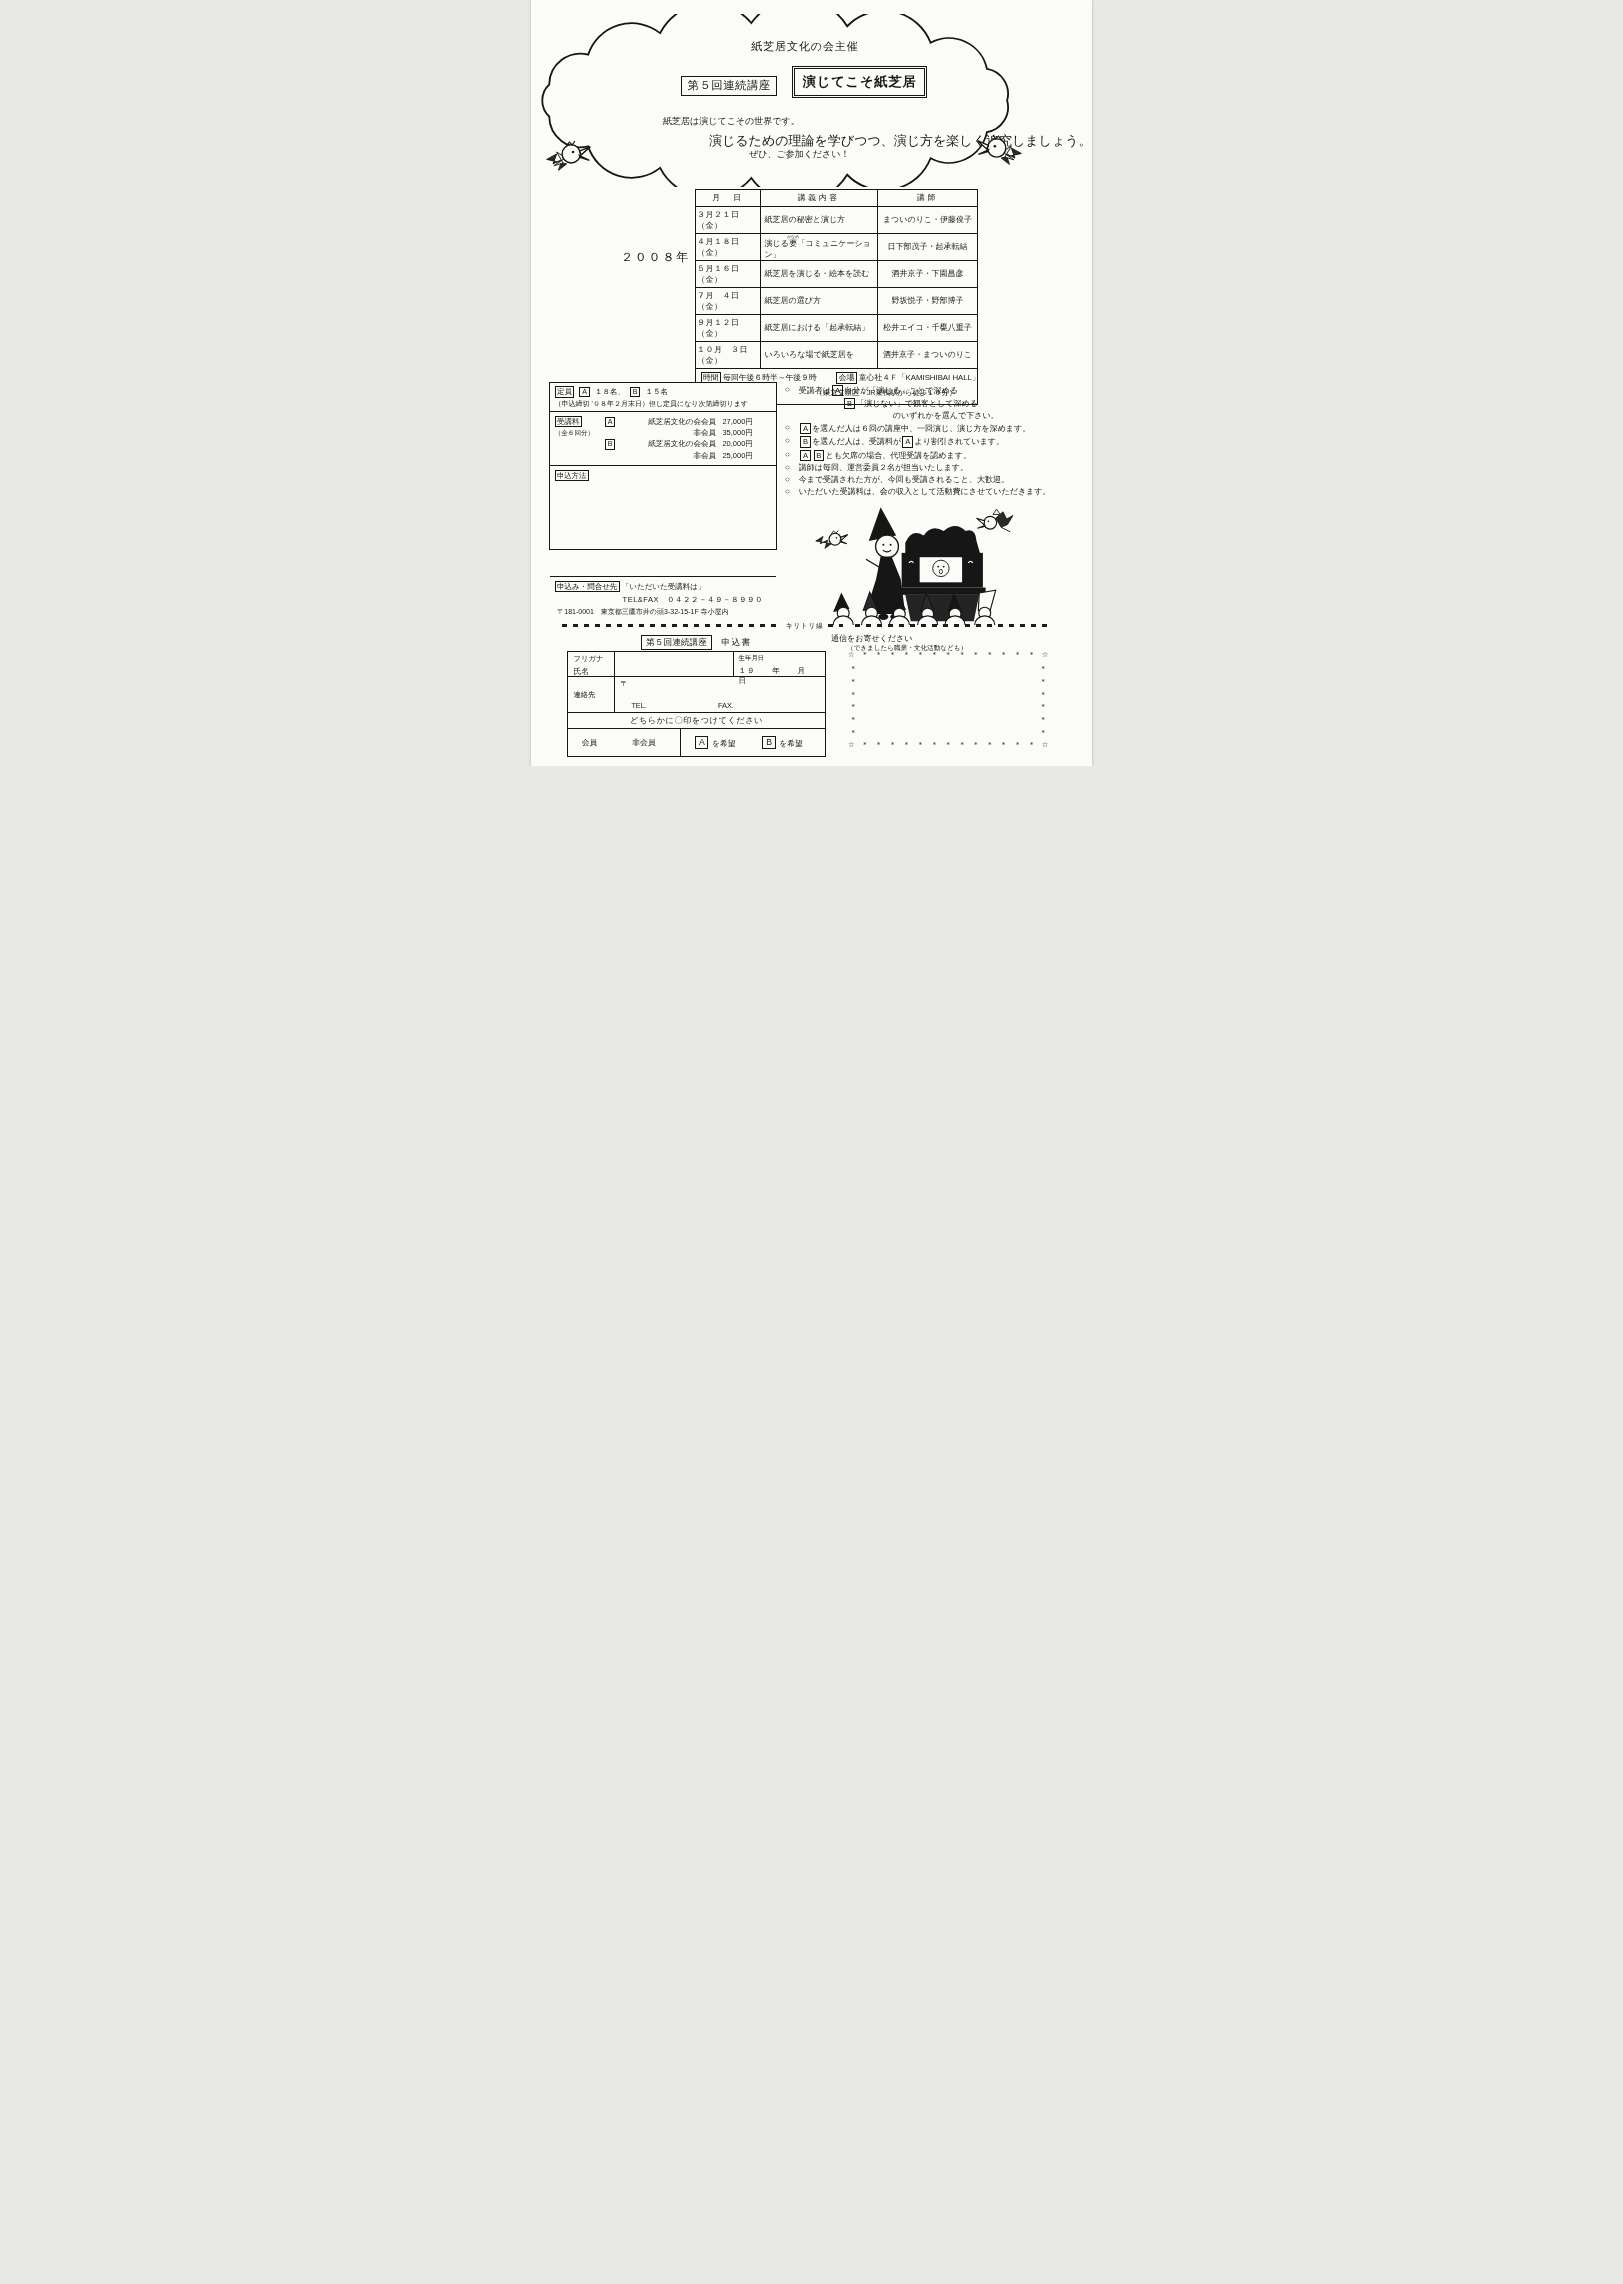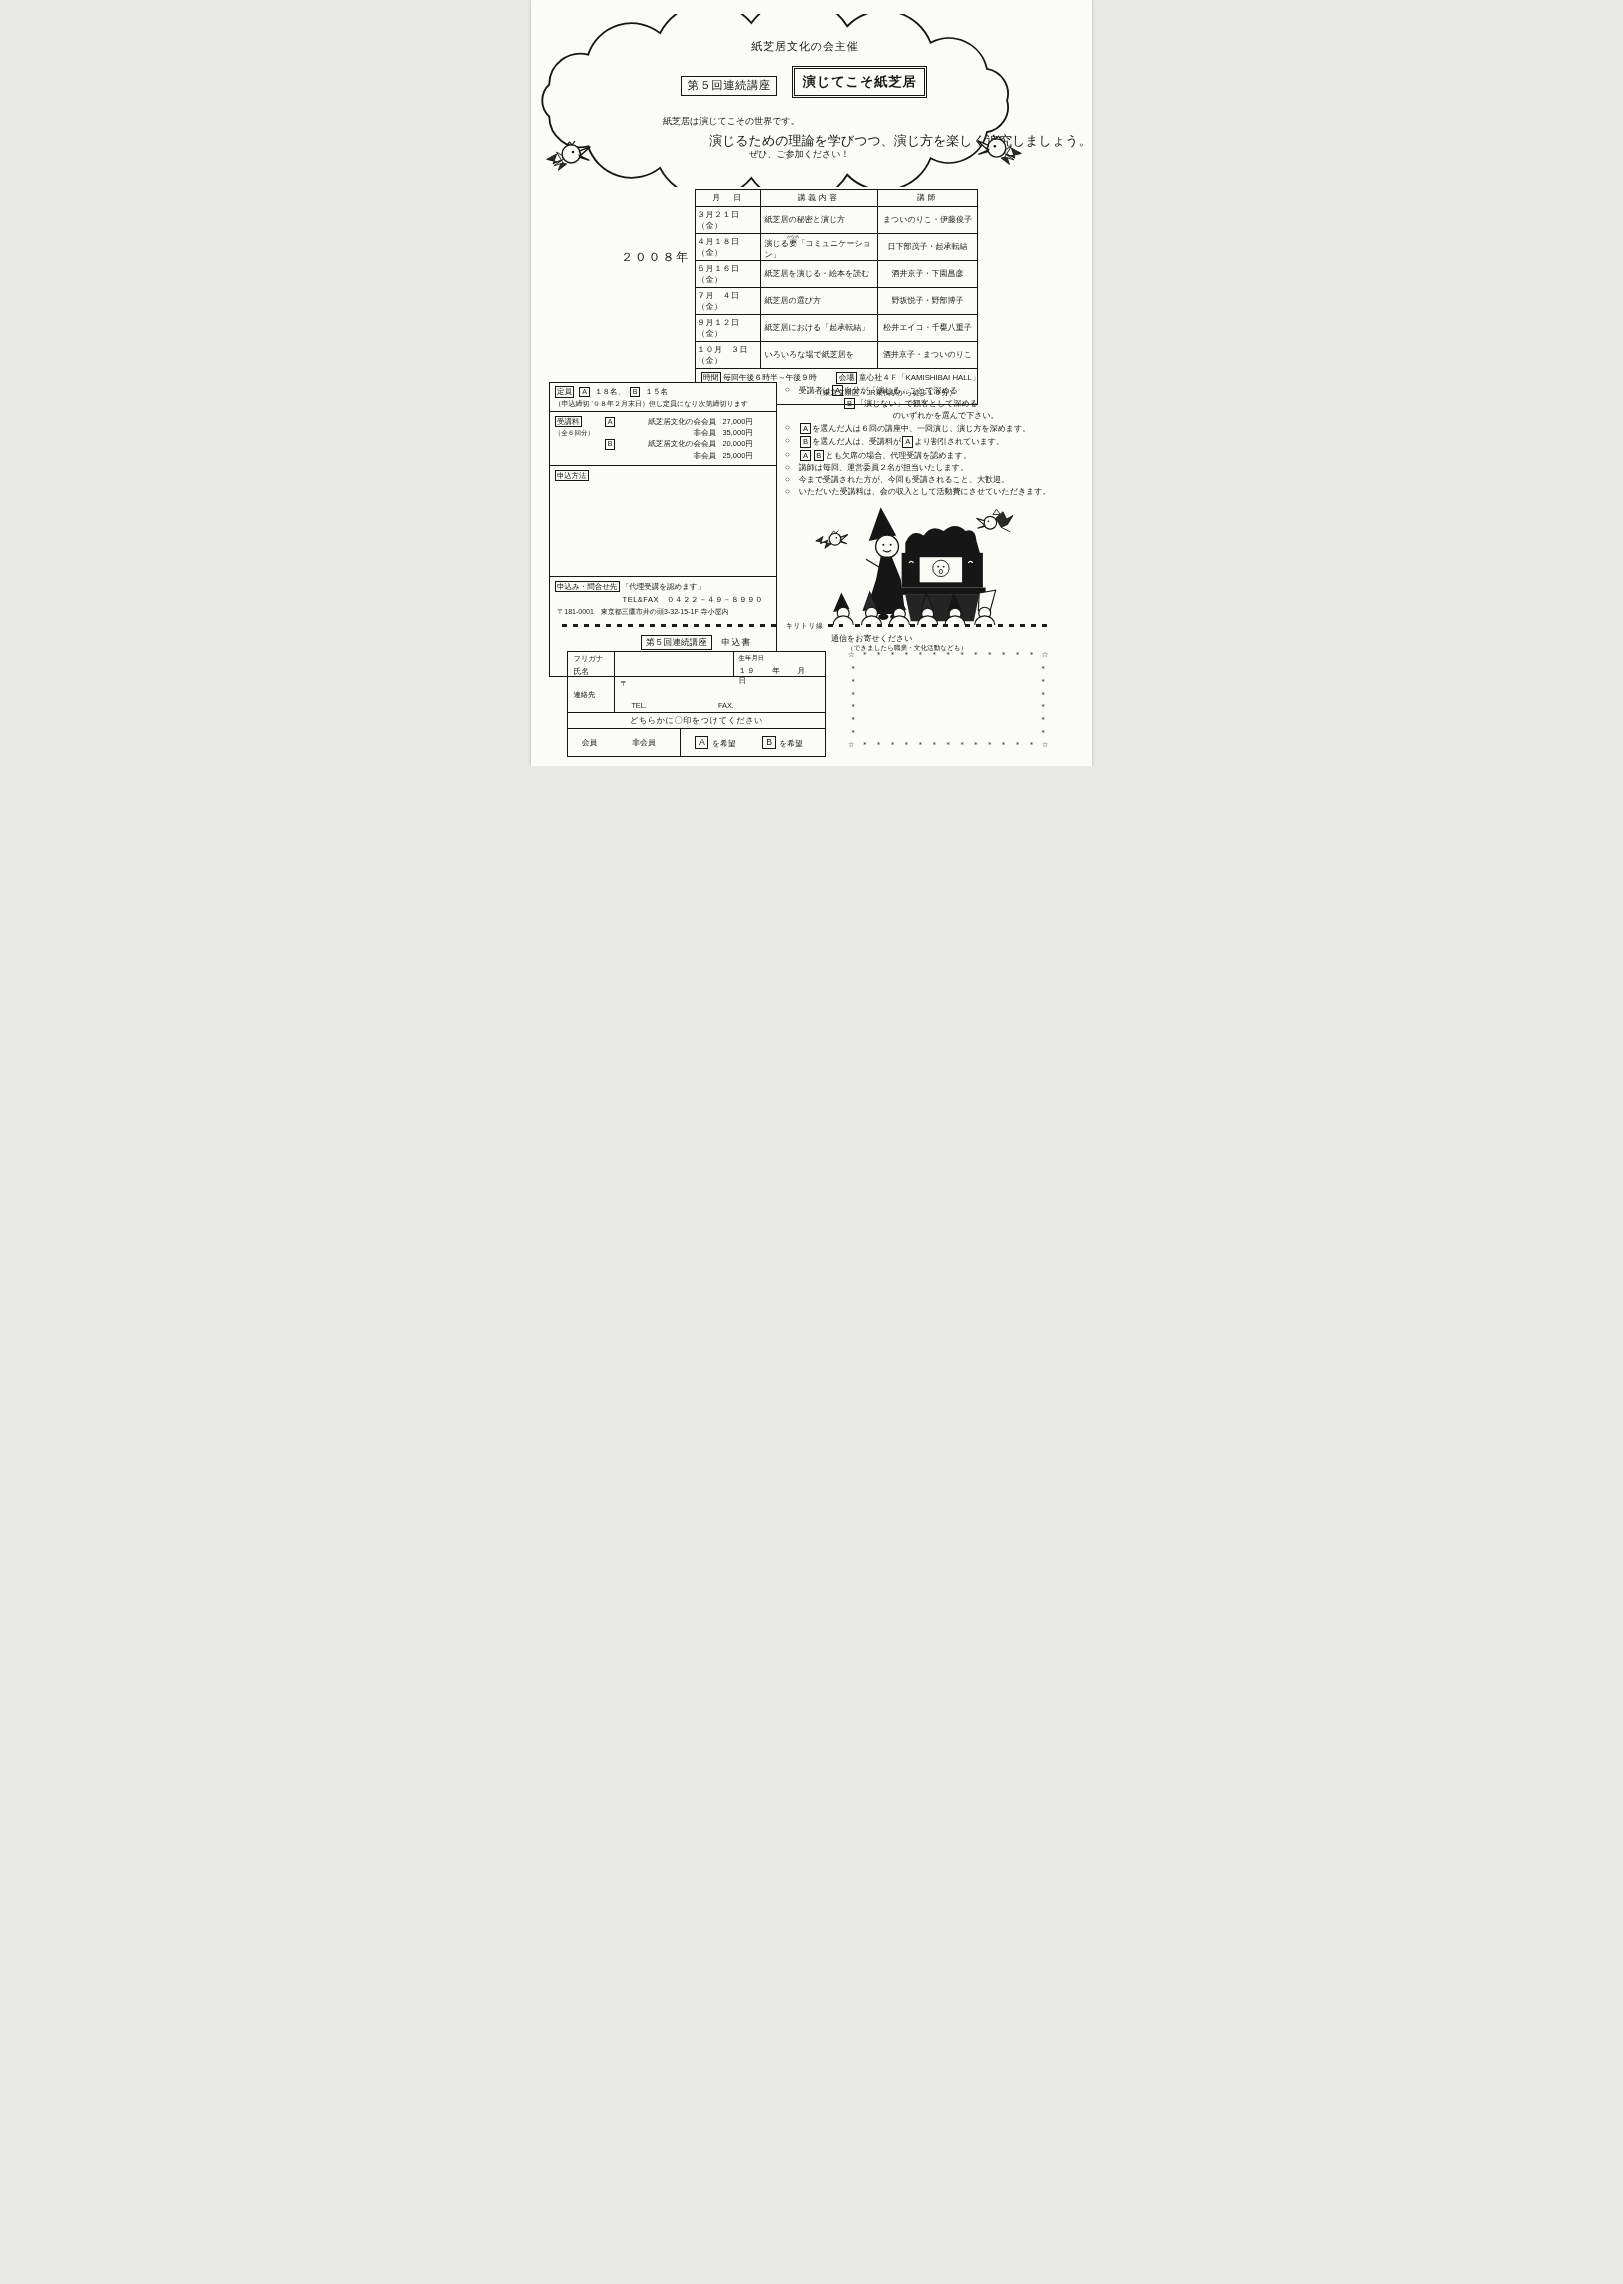--- a/index.html
+++ b/index.html
@@ -33,21 +33,21 @@
   .c-content { padding:0 3.7px; }
   .c-lect { text-align:center; }
   ruby rt { font-size:4.1px; letter-spacing:0; }
   .sched-foot { height:31px !important; vertical-align:top; padding:3.7px 2.7px 0.9px 4.6px; }
   .sf-line1 { font-size:7.8px; white-space:nowrap; }
   .sf-line2 { font-size:7.3px; padding-left:115px; margin-top:4.1px; white-space:nowrap; }
   .klabel { display:inline-block; border:0.9px solid #161616; padding:0px 1.4px; line-height:1.25; }
   .sf-venue { margin-left:17.4px; }
 
   
-  .info-box { left:18px; top:382px; width:228px; height:295px; border:1.1px solid #161616; box-sizing:border-box; background:#fbfbf8; }
+  .info-box { left:18px; top:382px; width:228px; height:168px; border:1.1px solid #161616; box-sizing:border-box; background:#fbfbf8; }
   .ib-s1 { height:28px; padding:3.2px 3.7px 0 4.6px; box-sizing:border-box; font-size:7.5px; }
   .ib-line1 { display:flex; align-items:center; gap:3.7px; }
   .ib-note { font-size:7px; margin-top:1.4px; white-space:nowrap; }
   .ib-s2 { height:54px; border-top:0.7px solid #161616; padding:3.7px 3.7px 0 4.6px; box-sizing:border-box; display:flex; font-size:7.5px; }
   .fee-left { width:49px; }
   .fee-sub { font-size:6.6px; margin-top:1.8px; }
   .fee-lines { flex:1; }
   .fee-line { display:flex; line-height:11.2px; }
   .fee-mark { width:17.4px; }
   .fee-who { width:95px; text-align:right; }
@@ -253,21 +253,21 @@
             <span class="fee-price">25,000円</span>
           </div>
         </div>
     </div>
     <div class="ib-s3">
       <div><span class="klabel">申込方法</span></div>
     </div>
     <div class="ib-s4">
       <div>
         <span class="klabel">申込み・問合せ先</span>
-        <span>「代理受講を認めます」</span>
+        <span>「いただいた受講料は」</span>
       </div>
       <div class="contact-tel">TEL&amp;FAX　０４２２－４９－８９９０</div>
       <div class="contact-addr">〒181-0001　東京都三鷹市井の頭3-32-15-1F 寺小屋内</div>
     </div>
   </div>
 
   <div class="abs notes" id="notes-list">
       <div class="note-line">
         <span class="note-bullet">○</span>
         <span class="ind-0"><span>受講者は</span><span class="abox">A</span><span>自分が「演じる」ことで深める</span></span>

